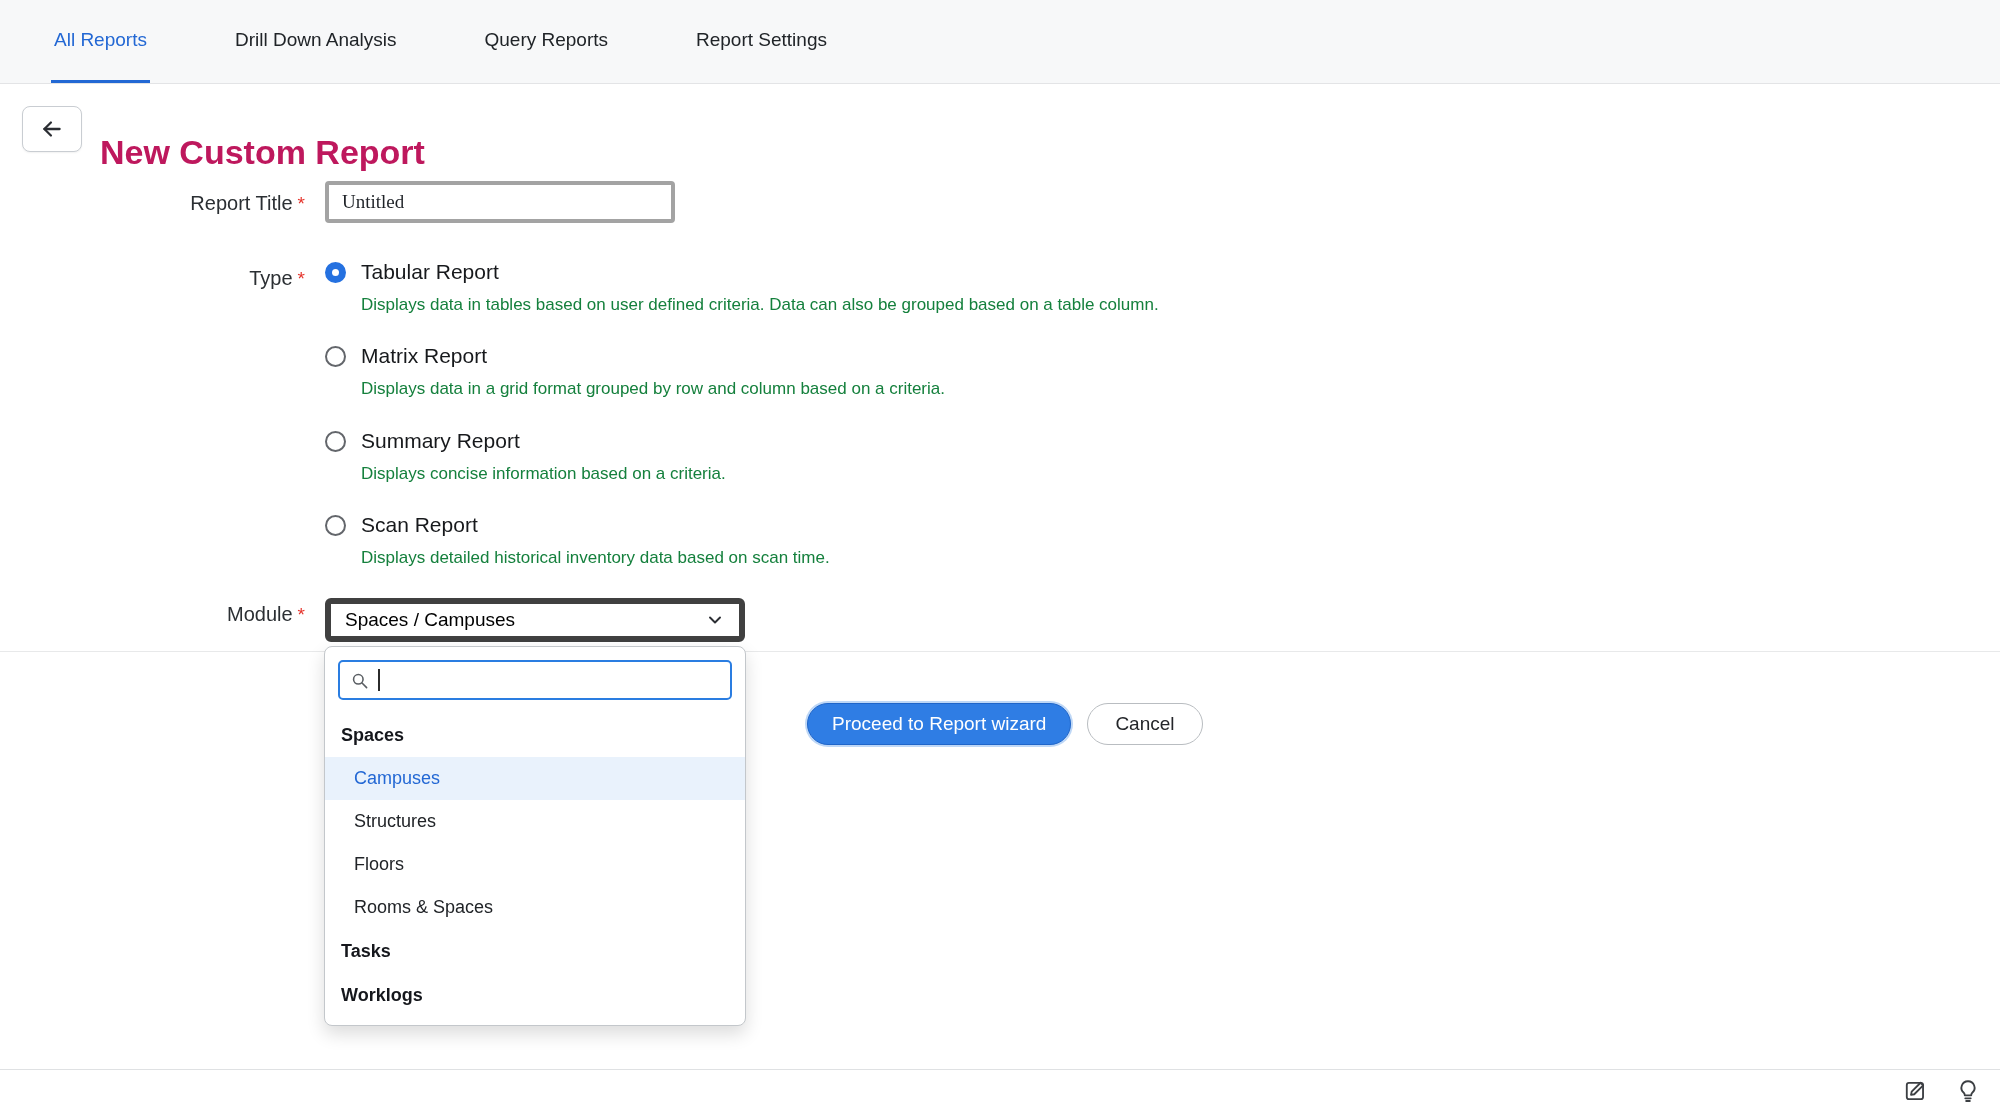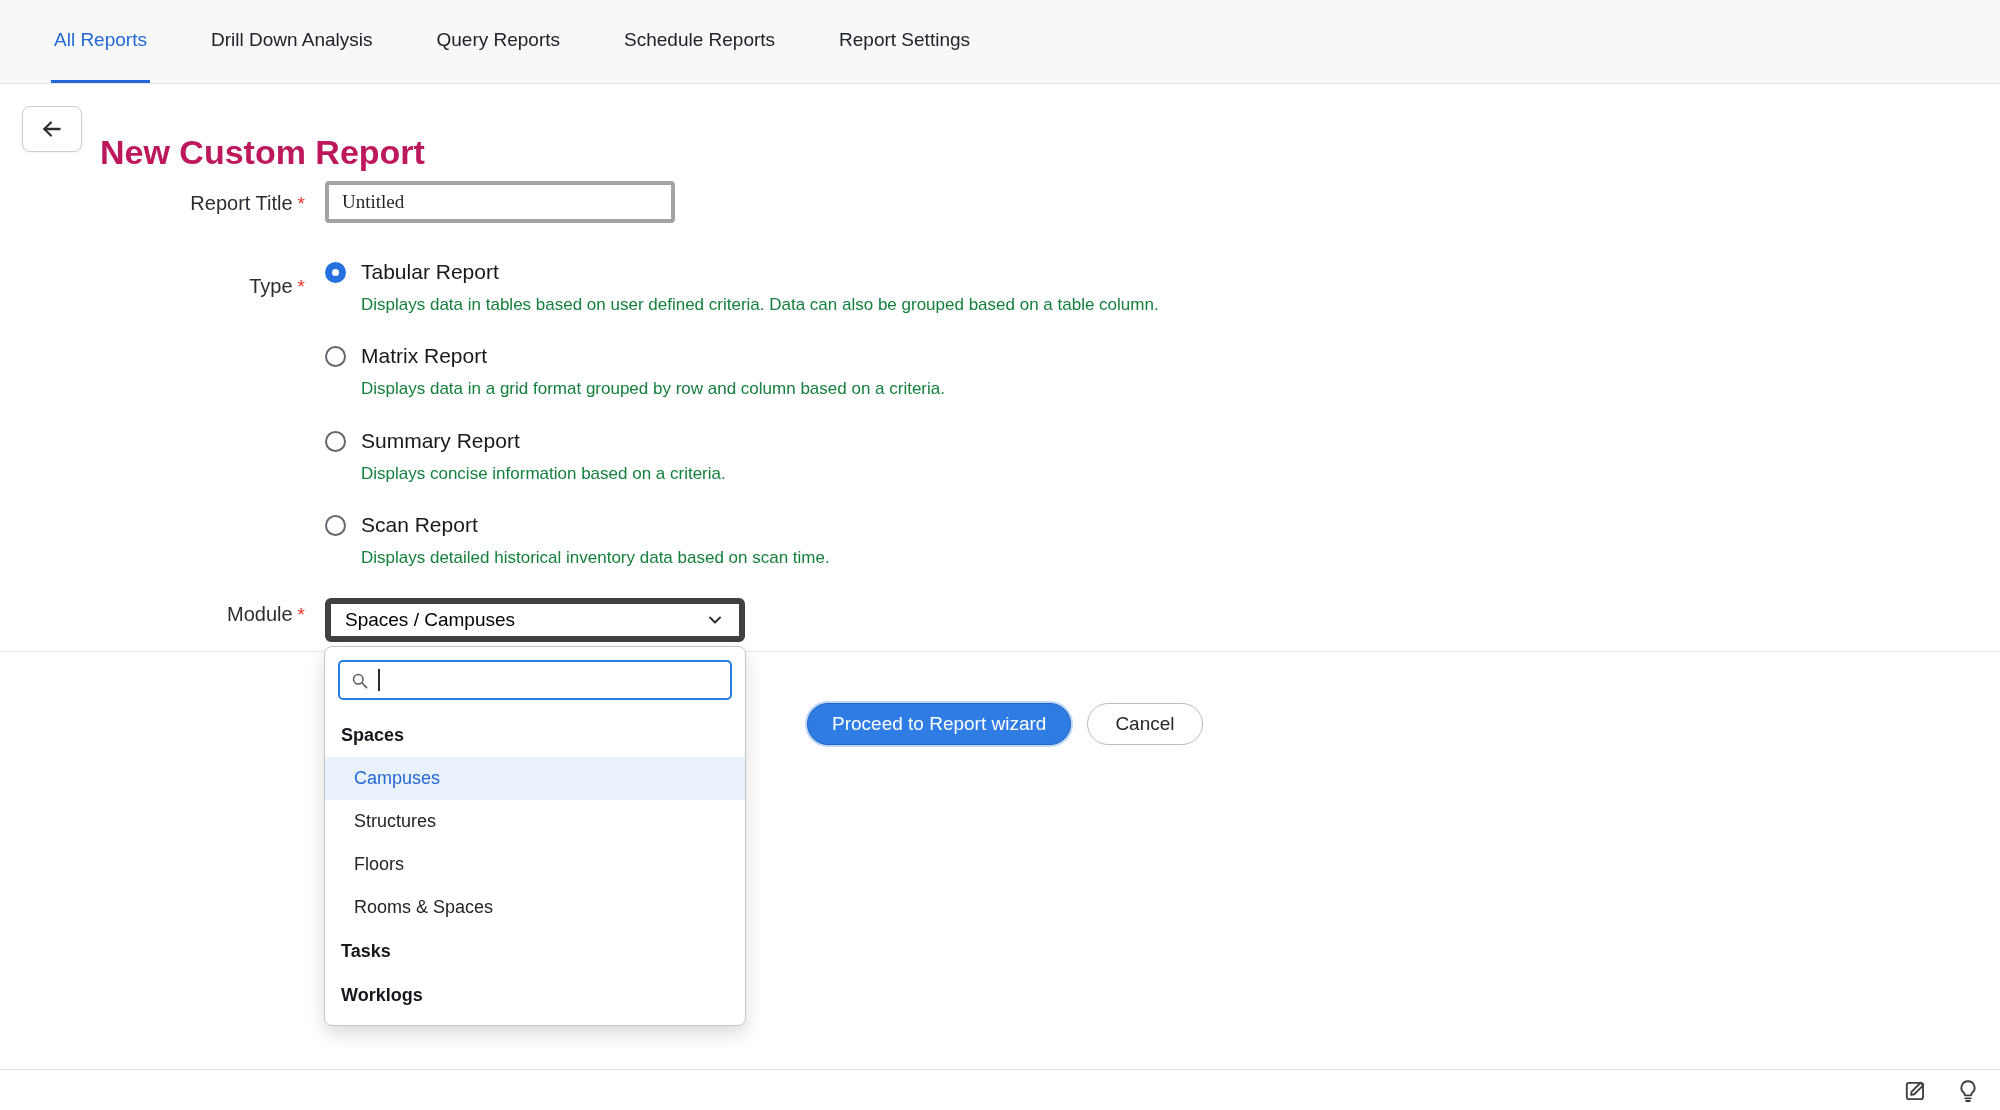--- a/index.html
+++ b/index.html
@@ -1,37 +1,37 @@
 <!DOCTYPE html>
 <html><head>
 <meta charset="utf-8">
 <style>
   * { box-sizing: border-box; }
   body { margin:0; background:#fff; font-family:"Liberation Sans", sans-serif; color:#1f2328; }
   .screen { position:relative; width:2000px; height:1110px; background:#fff; overflow:hidden; }
 
   
   .tabbar { position:absolute; top:0; left:0; right:0; height:84px; background:#f7f8f9;
-            border-bottom:1px solid #e3e4e6; display:flex; align-items:stretch; padding-left:51px; }
+            border-bottom:1px solid #e3e4e6; display:flex; align-items:stretch; padding-left:51px;gap:24px; }
   .tab { display:flex; align-items:center; margin-right:58px; padding:0 3px; font-size:19px;
          color:#202428; cursor:pointer; border-bottom:3px solid transparent; }
   .tab.active { color:#2368d4; border-bottom-color:#2368d4; font-weight:500; }
 
   
   .back-btn { position:absolute; left:22px; top:106px; width:60px; height:46px; background:#fff;
               border:1px solid #c9cdd2; border-radius:8px; display:flex; align-items:center;
               justify-content:center; cursor:pointer; box-shadow:0 1px 2px rgba(0,0,0,0.06); color:#2b2e33; }
   .back-btn svg { width:26px; height:26px; }
   .page-title { position:absolute; left:100px; top:110px; font-size:34px; font-weight:700; color:#be185d; }
 
   
   .field-label { position:absolute; left:0; width:305px; text-align:right; font-size:20px; color:#2b2f33; }
   .req { color:#e5342c; margin-left:5px; font-size:19px; }
   .lbl-report-title { top:192px; }
-  .lbl-type { top:275px; }
+  .lbl-type { top:267px; }
   .lbl-module { top:603px; }
 
   
   .report-title-input { position:absolute; left:325px; top:181px; width:350px; height:42px;
                         border:4px solid #a3a3a3; border-radius:4px; padding:0 13px; font-size:19px;
                         color:#1f2328; font-family:Liberation Serif, serif; outline:none; }
 
   
   .type-options { position:absolute; left:325px; top:259px; width:1000px; }
   .type-option { display:flex; align-items:flex-start; margin-bottom:27px; cursor:pointer; }
@@ -89,21 +89,20 @@
 </style>
 </head>
 <body>
 
 <div class="screen">
 
   <header class="tabbar">
     <div class="tab active">All Reports</div>
     <div class="tab">Drill Down Analysis</div>
     <div class="tab">Query Reports</div>
-    <div class="tab">Schedule Reports</div>
     <div class="tab">Report Settings</div>
   </header>
 
   <button class="back-btn">
     <span style="display:flex;">
       <svg viewBox="0 0 24 24" fill="none" stroke="currentColor" stroke-width="2.1" stroke-linecap="round" stroke-linejoin="round">
         <path d="M19 12H5"></path>
           <path d="M11 18l-6-6 6-6"></path>
       </svg>
     </span>

